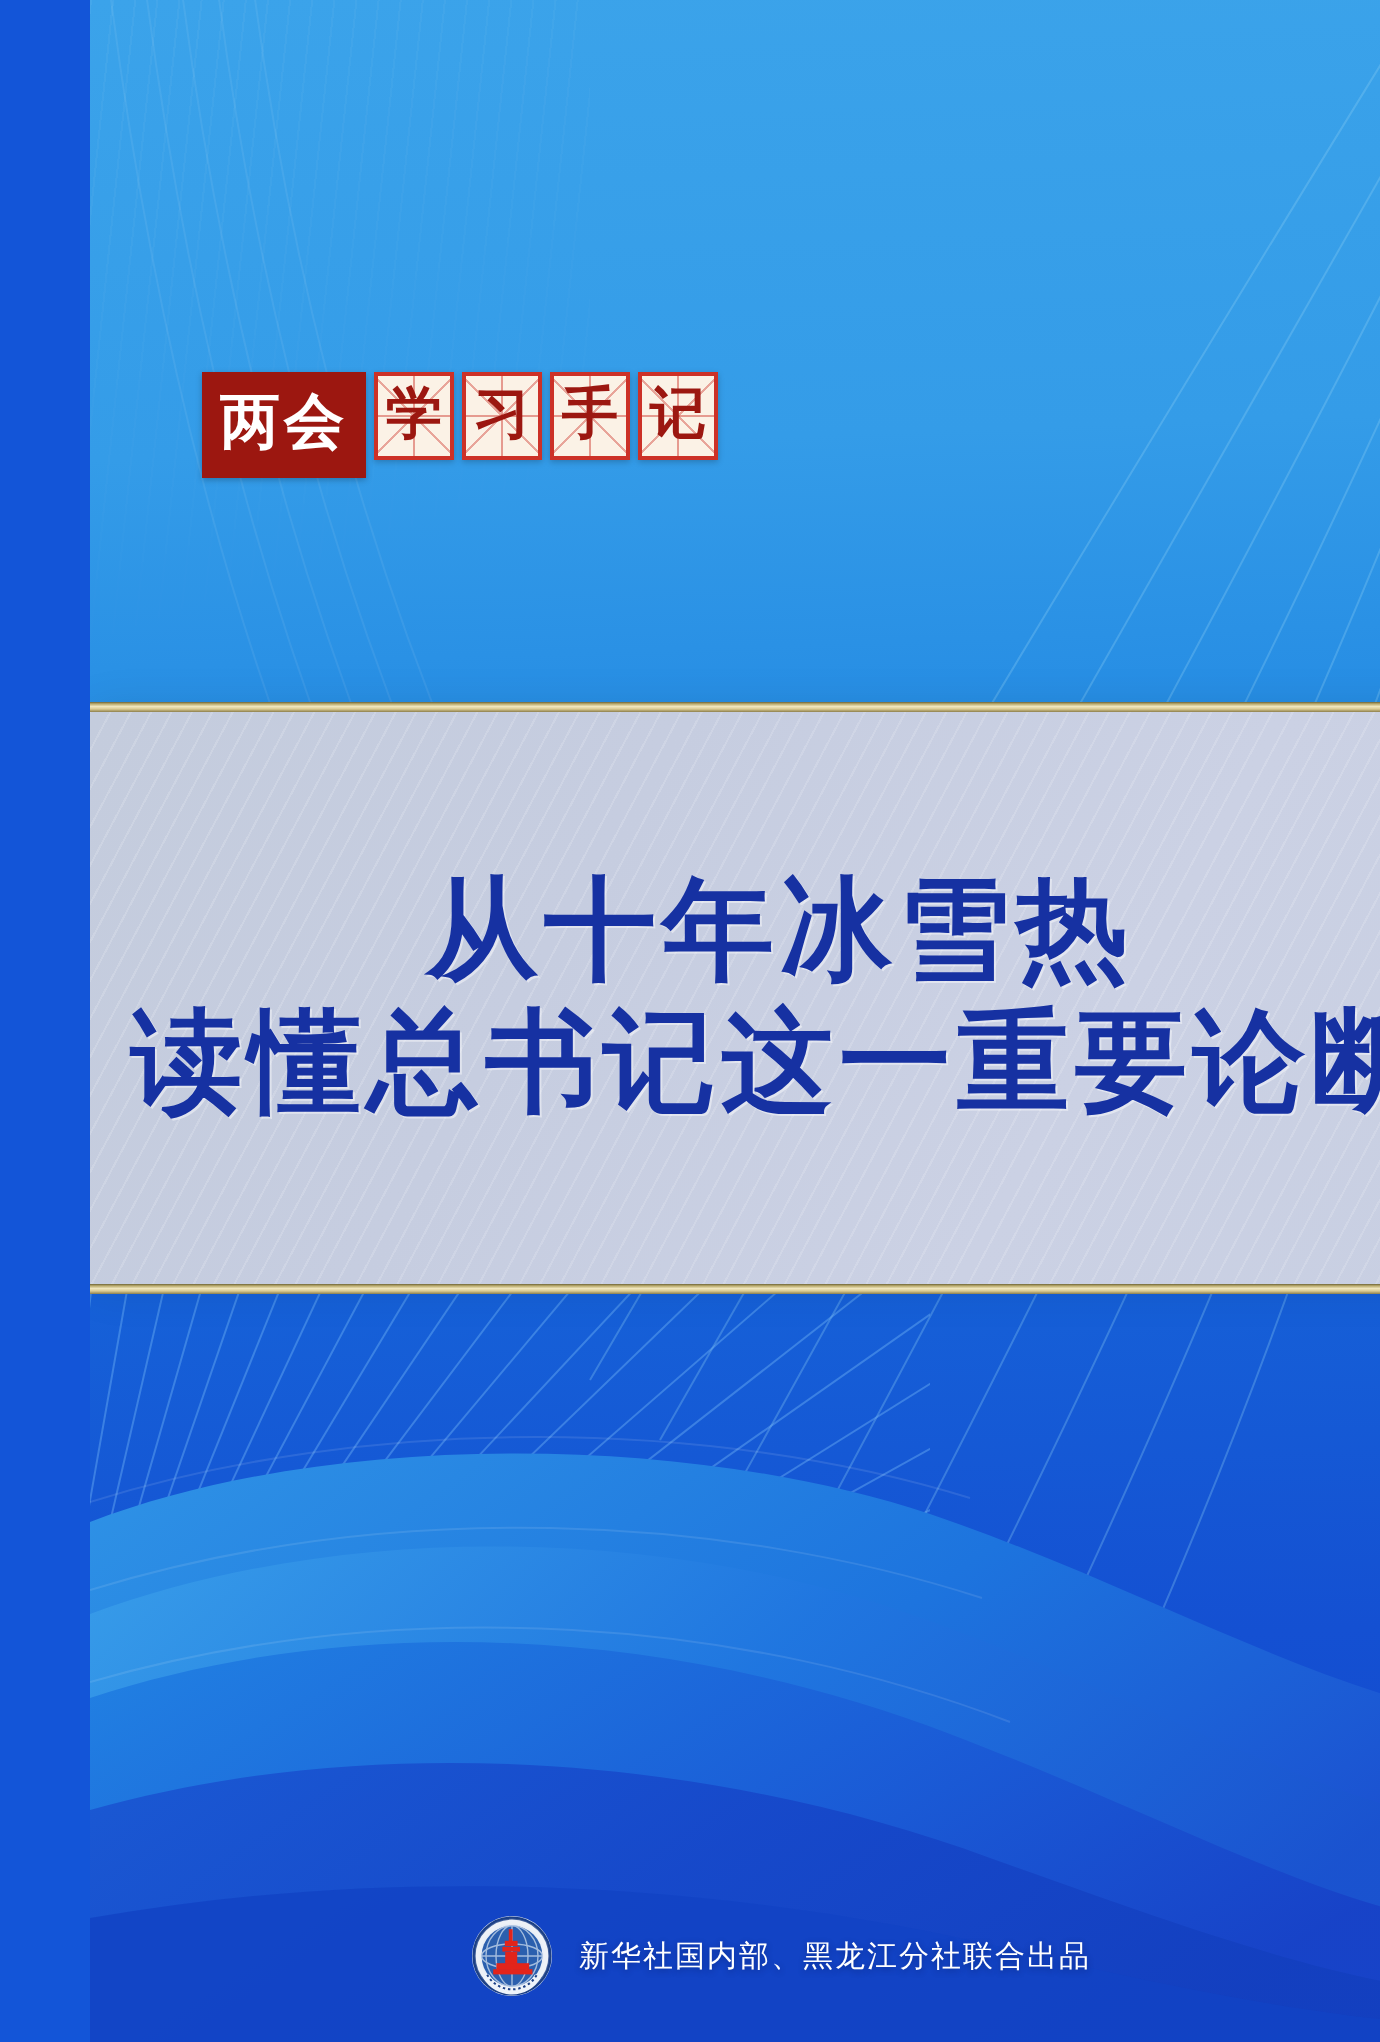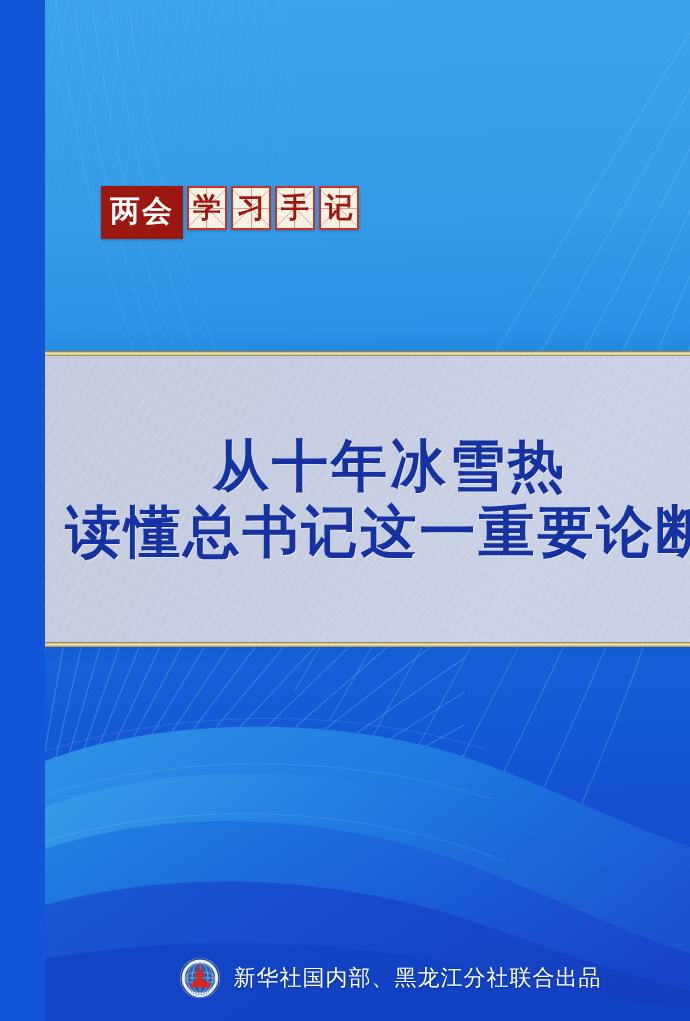--- a/index.html
+++ b/index.html
@@ -114,21 +114,21 @@
   .waves svg{display:block;width:690px;height:330px;}
 
   
   .footer{
     position:absolute;left:0;right:0;bottom:22px;
     display:flex;align-items:center;justify-content:center;gap:13px;
   }
   .logo{width:42px;height:42px;flex:0 0 42px;}
   .logo svg{display:block;width:42px;height:42px;}
   .footer-text{
-    color:#ffffff;font-size:22px;letter-spacing:1px;white-space:nowrap;
+    color:#ffffff;font-size:15px;letter-spacing:1px;white-space:nowrap;
     font-family:Liberation Mono, monospace;
     text-shadow:0 1px 3px rgba(0,20,80,.45);
   }
 </style>
 </head>
 <body>
 
 <div id="poster">
 
   <div class="arcs">

